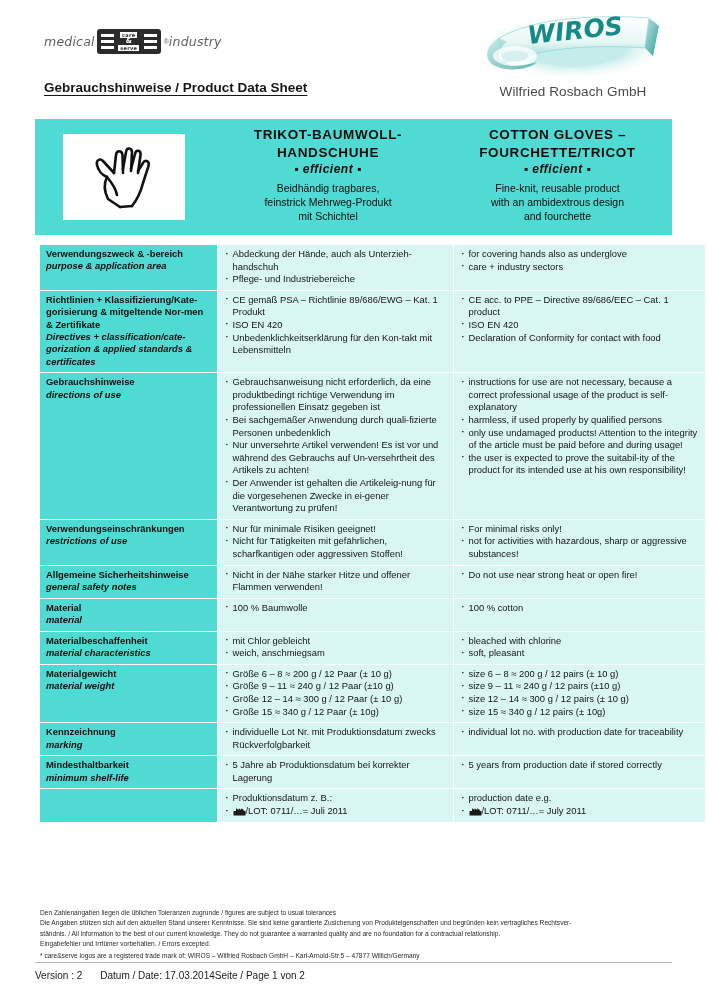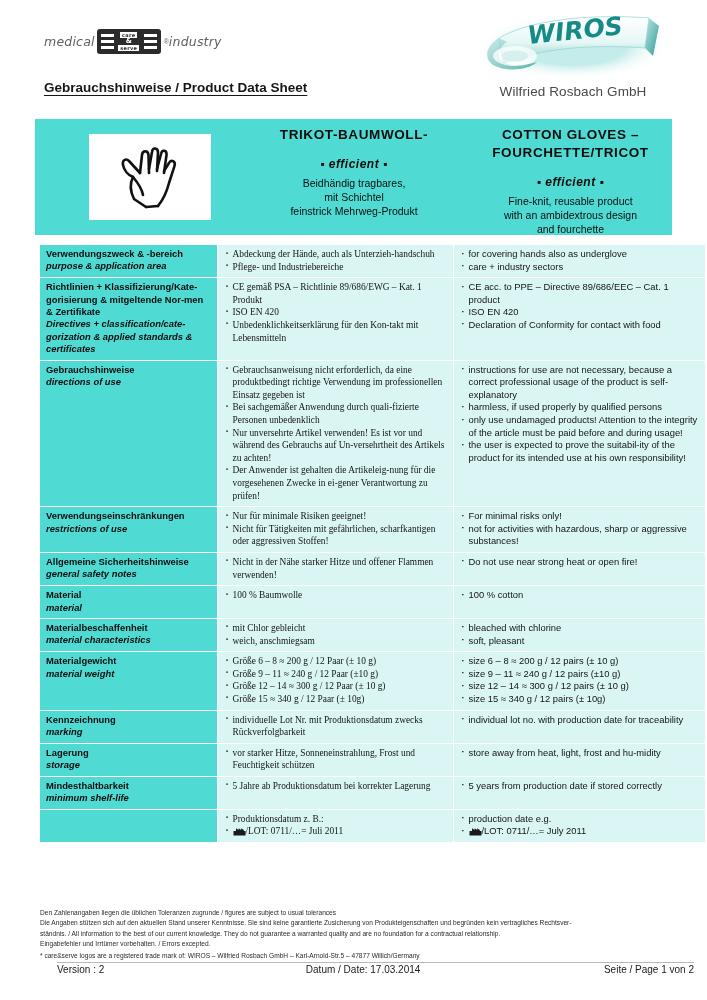--- a/index.html
+++ b/index.html
@@ -120,21 +120,20 @@
   
   .product-band {
     position: absolute;
     left: 35px;
     top: 119px;
     width: 637px;
     height: 116px;
     background: #4FDBD4;
     display: flex;
     align-items: stretch;
-    padding-left: 26px;
   }
   .band-img-cell {
     width: 178px;
     display: flex;
     align-items: center;
     justify-content: center;
   }
   .glove-box {
     width: 122px;
     height: 86px;
@@ -157,21 +156,21 @@
     font-weight: bold;
     letter-spacing: .6px;
     line-height: 18px;
     color: #0d0d0d;
   }
   .band-efficient {
     font-size: 12px;
     font-weight: bold;
     font-style: italic;
     letter-spacing: .5px;
-    margin-top: 13px;
+    margin-top: 0;
     color: #0d0d0d;
   }
   .band-sub {
     font-size: 10.5px;
     line-height: 14px;
     margin-top: 5px;
     color: #0d0d0d;
   }
 
   
@@ -194,21 +193,21 @@
 
   .col-label {
     width: 177px;
     background: #4FDBD4;
     padding: 3px 6px 4px 6px;
   }
   .col-de, .col-en {
     background: #D9F6F4;
     padding: 3px 7px 4px 7px;
   }
-  .col-de { width: 236px; font-family: Liberation Serif, serif; }
+  .col-de { width: 236px; }
   .col-en { width: 252px; }
 
   .lbl-de {
     font-size: 9.4px;
     font-weight: bold;
     line-height: 12.4px;
     color: #0d0d0d;
   }
   .lbl-en {
     font-size: 9.4px;
@@ -253,27 +252,26 @@
     color: #2a2a2a;
   }
   .legal p.small-note { margin-top: 1px; }
 
   .footer-row {
     position: absolute;
     left: 35px;
     top: 962px;
     width: 637px;
     display: flex;
-    justify-content: space-between;
+    justify-content: flex-start;
     align-items: center;
     font-size: 10px;
     color: #1a1a1a;
     border-top: 1px solid #b9b9b9;
-    padding-top: 1px;
-    margin-left: 22px;
+    padding-top: 7px;
   }
   .footer-row .mid { margin-left: 18px; }
 </style>
 </head>
 <body>
 
 <div class="page">
 
   <div class="topbar">
 
@@ -337,24 +335,25 @@
             <path d="M62 32 L67 24 C69 20 74 22 72.5 27 L67 44 C65 52 60 62 56 67"></path>
             <path d="M44 68 L56 67"></path>
             <path d="M31 38 C36 44 40 50 41 56"></path>
           </g>
         </svg>
       </div>
     </div>
 
     <div class="band-col de">
       <div class="band-title">TRIKOT-BAUMWOLL-</div>
+      <div class="band-title">HANDSCHUHE</div>
       <div class="band-efficient">▪ efficient ▪</div>
       <div class="band-sub">Beidhändig tragbares,</div>
+      <div class="band-sub" style="margin-top:0">feinstrick Mehrweg-Produkt</div>
       <div class="band-sub" style="margin-top:0">mit Schichtel</div>
-      <div class="band-sub" style="margin-top:0">feinstrick Mehrweg-Produkt</div>
     </div>
 
     <div class="band-col en">
       <div class="band-title">COTTON GLOVES –</div>
       <div class="band-title">FOURCHETTE/TRICOT</div>
       <div class="band-efficient">▪ efficient ▪</div>
       <div class="band-sub">Fine-knit, reusable product</div>
       <div class="band-sub" style="margin-top:0">with an ambidextrous design</div>
       <div class="band-sub" style="margin-top:0">and fourchette</div>
     </div>
@@ -523,36 +522,20 @@
             </ul>
           </td>
           <td class="col-en">
             <ul class="bul">
               <li>individual lot no. with production date for traceability</li>
             </ul>
           </td>
         </tr>
         <tr>
           <td class="col-label">
-            <div class="lbl-de">Lagerung</div>
-            <div class="lbl-en">storage</div>
-          </td>
-          <td class="col-de">
-            <ul class="bul">
-              <li>vor starker Hitze, Sonneneinstrahlung, Frost und Feuchtigkeit schützen</li>
-            </ul>
-          </td>
-          <td class="col-en">
-            <ul class="bul">
-              <li>store away from heat, light, frost and hu-midity</li>
-            </ul>
-          </td>
-        </tr>
-        <tr>
-          <td class="col-label">
             <div class="lbl-de">Mindesthaltbarkeit</div>
             <div class="lbl-en">minimum shelf-life</div>
           </td>
           <td class="col-de">
             <ul class="bul">
               <li>5 Jahre ab Produktionsdatum bei korrekter Lagerung</li>
             </ul>
           </td>
           <td class="col-en">
             <ul class="bul">

